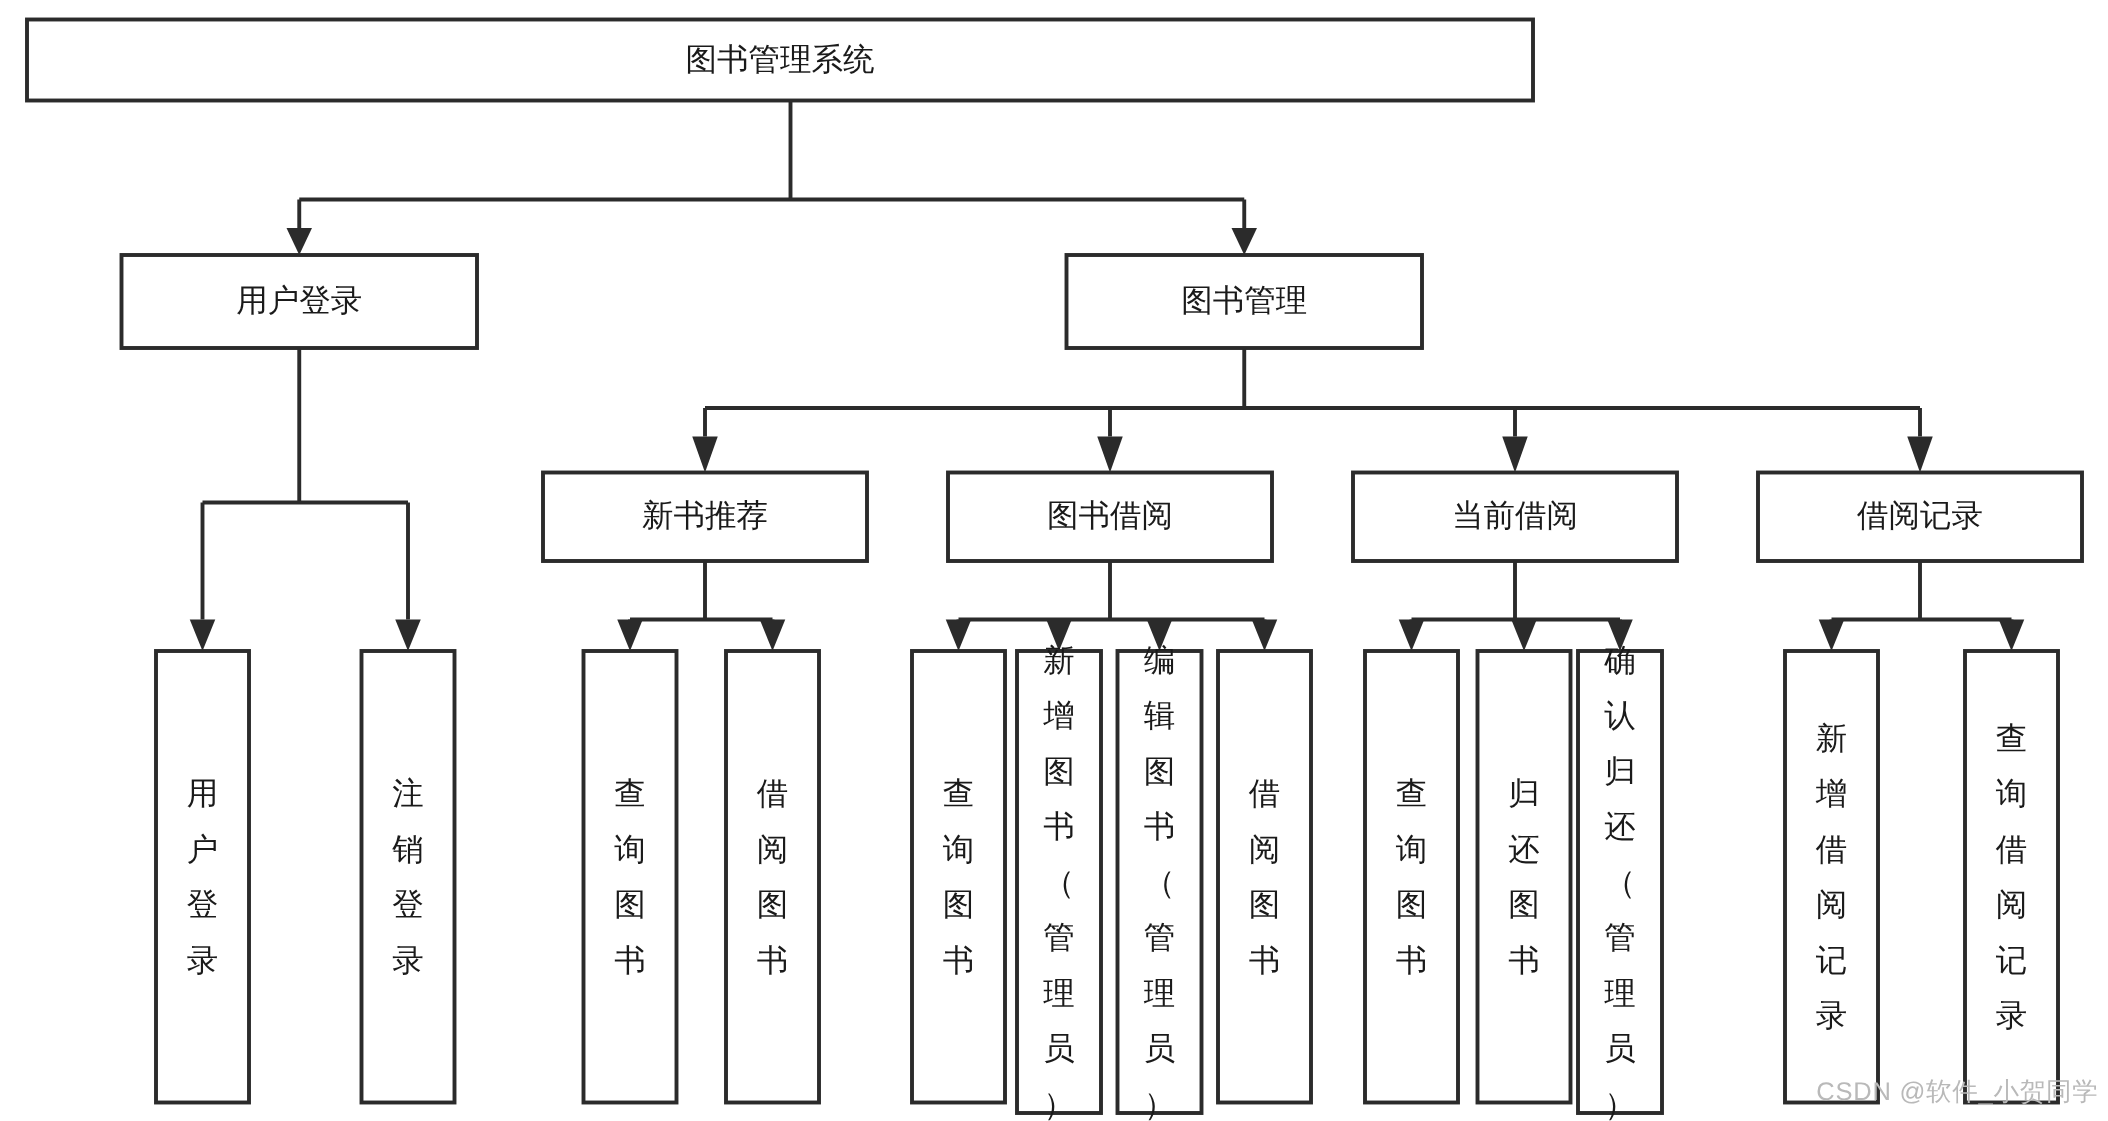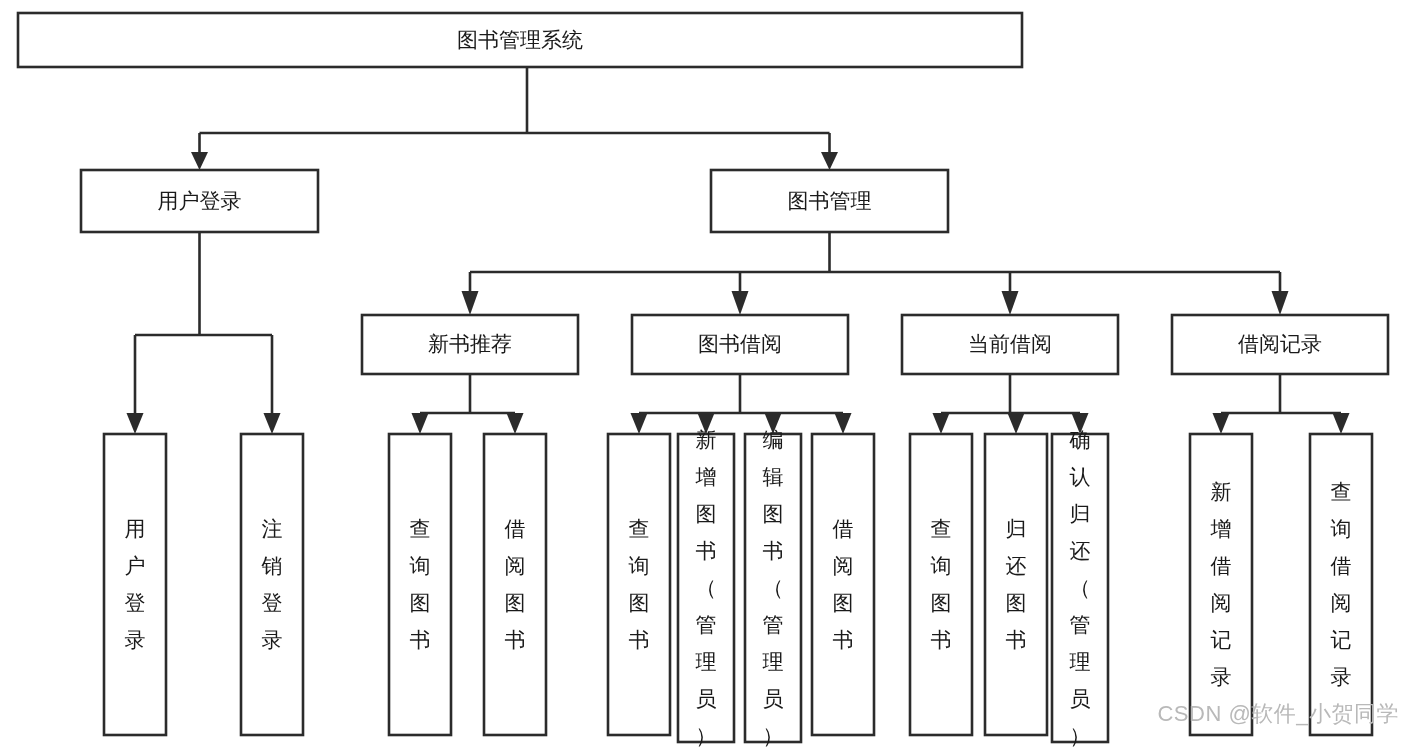--- a/index.html
+++ b/index.html
@@ -45,23 +45,23 @@
   }
   .leaf-label {
     font-family: "Liberation Sans", "DejaVu Sans", sans-serif;
     fill: #1a1a1a;
     font-size: 21px;
     text-anchor: middle;
   }
   .watermark {
     position: absolute;
     right: 6px;
-    bottom: 18px;
-    font-family: "Liberation Sans", "DejaVu Sans", sans-serif;
-    font-size: 22px;
+    bottom: 8px;
+    font-family: "Liberation Sans", "DejaVu Sans", sans-serif;
+    font-size: 17px;
     color: #b9b9b9;
     letter-spacing: 0.5px;
     white-space: nowrap;
     pointer-events: none;
   }
 </style>
 </head>
 <body>
 
 <svg id="diagram" viewBox="0 0 1405 747">

